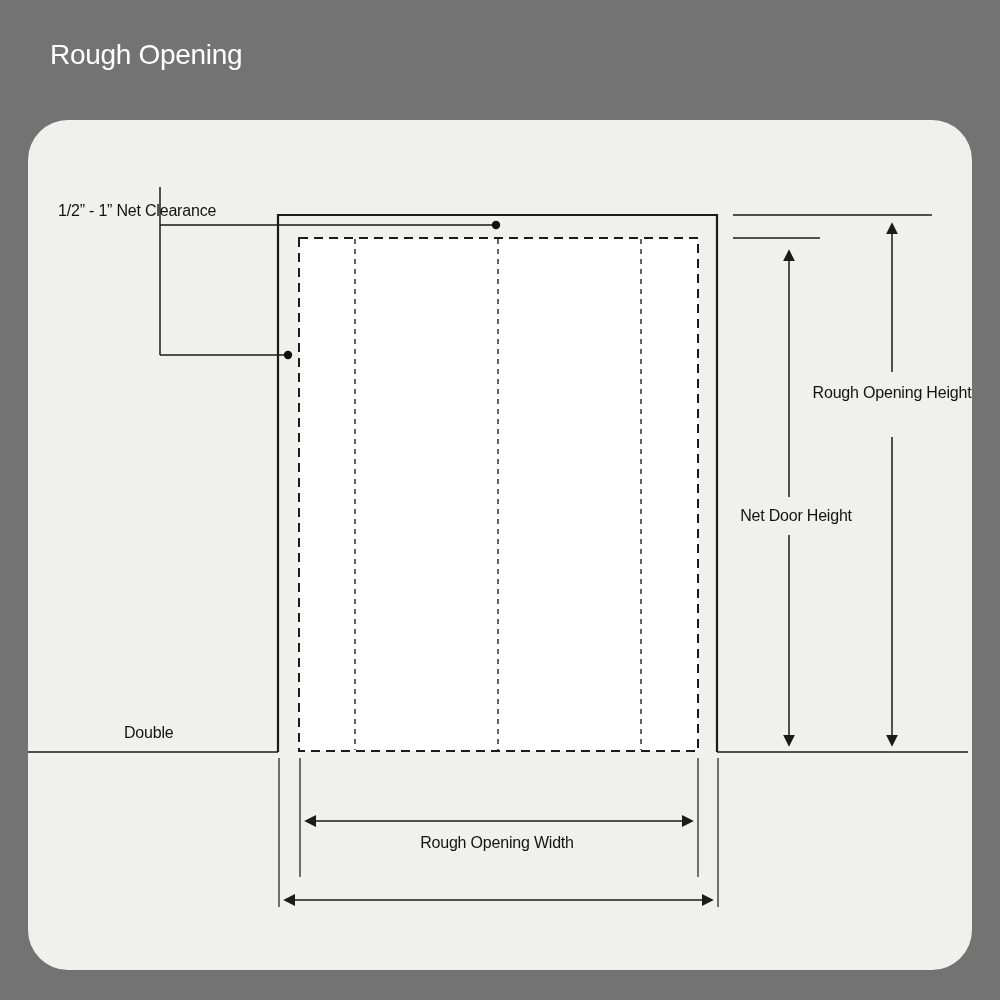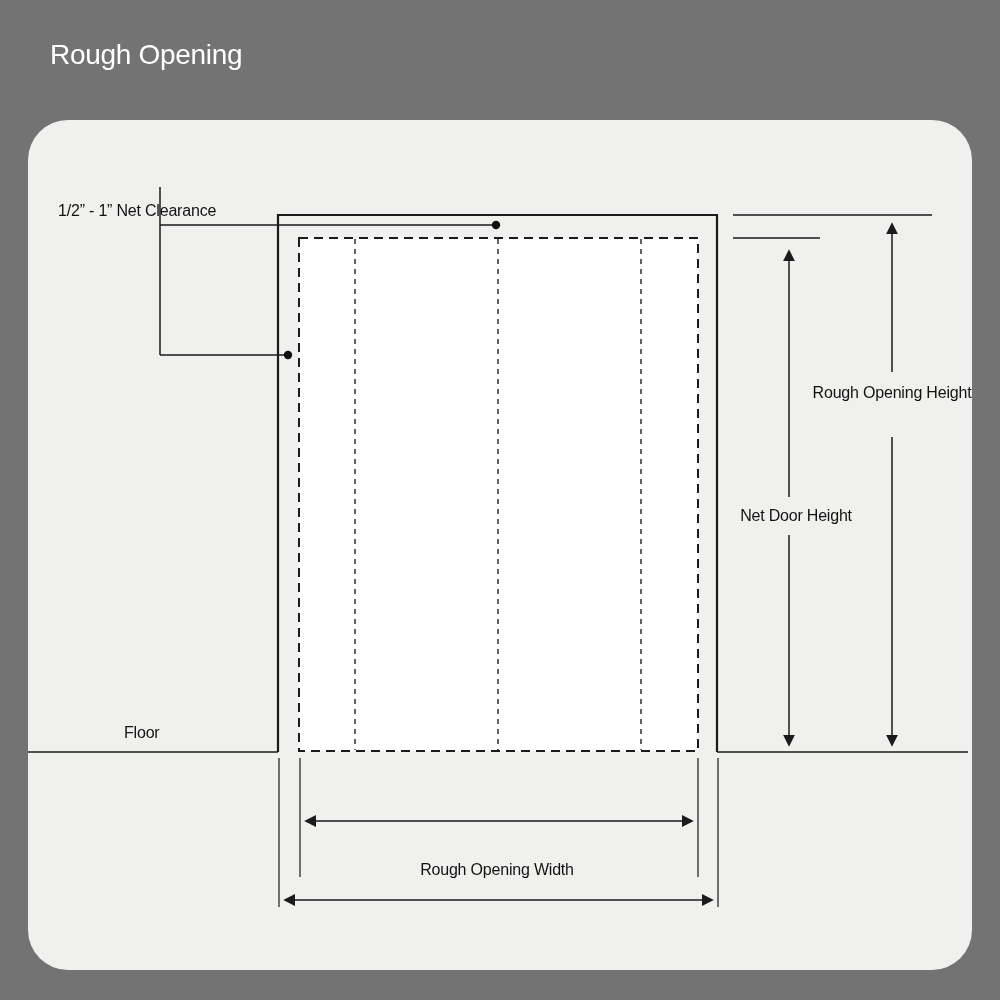--- a/index.html
+++ b/index.html
@@ -20,21 +20,21 @@
   }
   .lines{position:absolute;left:0;top:0;}
   .lbl{
     position:absolute;color:#131313;font-size:16px;line-height:24px;
     letter-spacing:-0.2px;white-space:nowrap;
   }
   .lbl.center{text-align:center;white-space:normal;}
   .lbl-clearance{left:58px;top:159px;font-size:16px;margin-top:40px;}
   .lbl-floor{left:124px;top:721px;}
   .lbl-ndw{left:346px;top:783px;width:300px;}
-  .lbl-row{left:347px;top:858px;width:300px;}
+  .lbl-row{left:347px;top:831px;width:300px;}
   .lbl-ndh{left:646px;top:504px;width:300px;}
   .lbl-roh{left:812px;top:380px;width:160px;line-height:26px;}
 </style>
 </head>
 <body>
 
 <div class="stage">
 
   <div class="title title-left">Rough Opening</div>
 
@@ -75,18 +75,18 @@
     <line x1="279" y1="758" x2="279" y2="907" stroke="#444444" stroke-width="1.5"></line>
     <line x1="300" y1="758" x2="300" y2="877" stroke="#444444" stroke-width="1.5"></line>
     <line x1="698" y1="758" x2="698" y2="877" stroke="#444444" stroke-width="1.5"></line>
     <line x1="718" y1="758" x2="718" y2="907" stroke="#444444" stroke-width="1.5"></line>
 
     <line x1="306" y1="821" x2="692" y2="821" stroke="#1b1b1b" stroke-width="1.5" marker-start="url(#ah)" marker-end="url(#ah)"></line>
     <line x1="285" y1="900" x2="712" y2="900" stroke="#1b1b1b" stroke-width="1.5" marker-start="url(#ah)" marker-end="url(#ah)"></line>
   </svg>
 
   <div class="lbl lbl-clearance">1/2” - 1” Net Clearance</div>
-  <div class="lbl lbl-floor">Floor</div>
+  <div class="lbl lbl-floor">Double</div>
   <div class="lbl lbl-row center">Rough Opening Width</div>
   <div class="lbl lbl-ndh center">Net Door Height</div>
   <div class="lbl lbl-roh center">Rough Opening Height</div>
 
 </div>
 
 </body></html>

